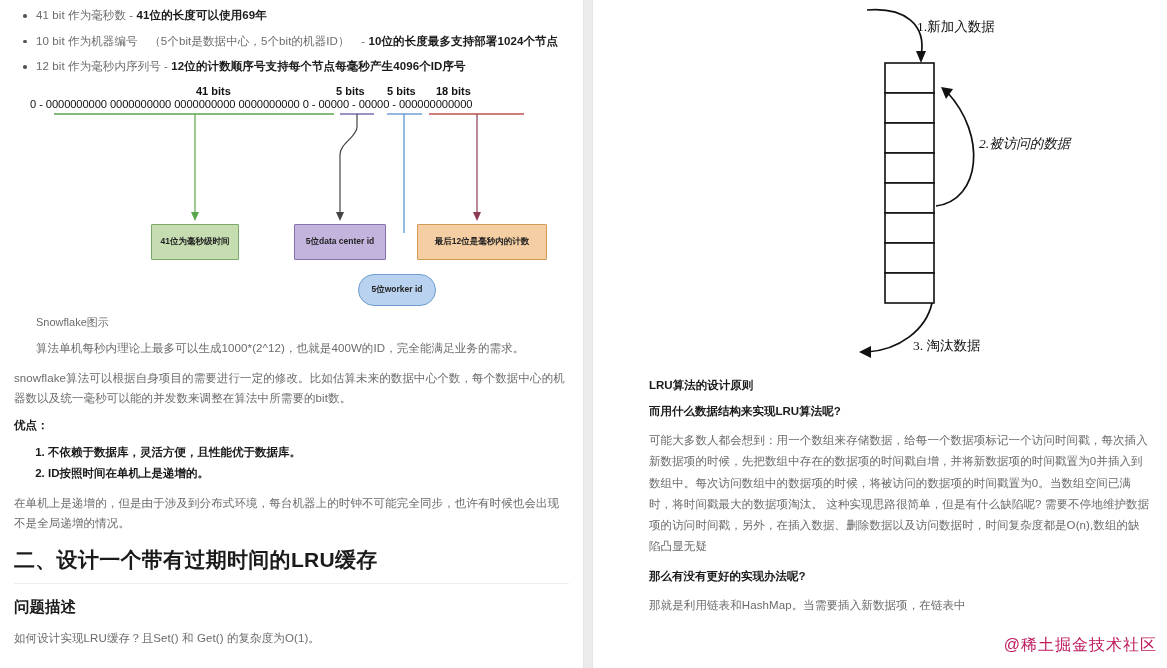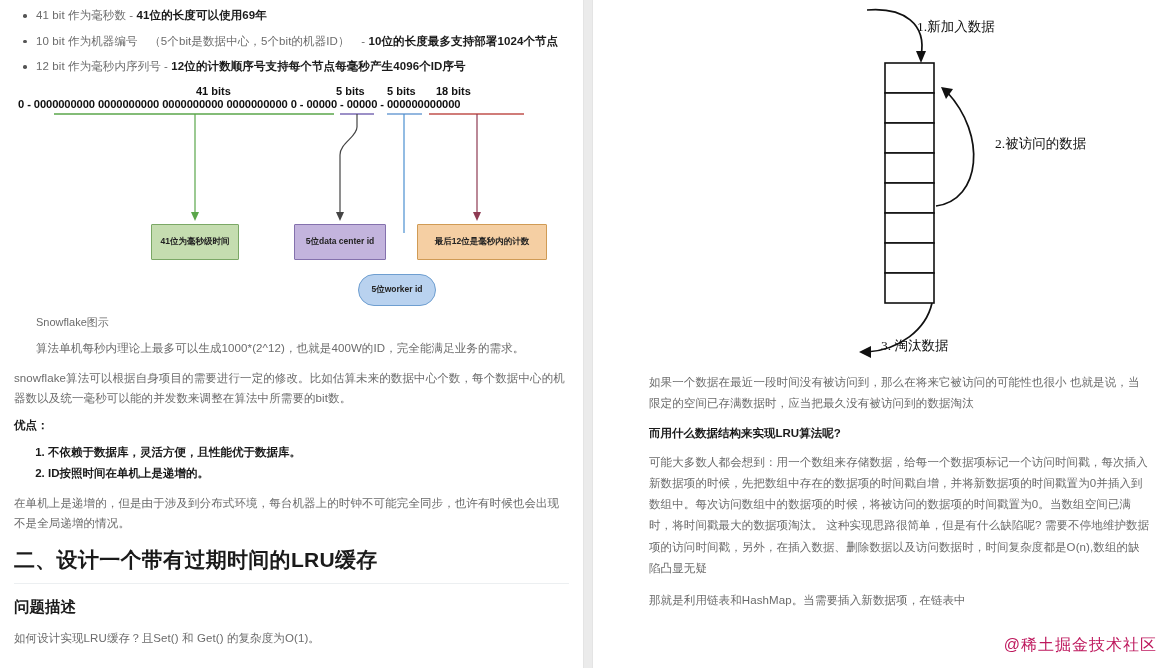--- a/index.html
+++ b/index.html
@@ -77,24 +77,24 @@
     margin: 6px 0 4px 4px;
   }
   .bits-labels {
     position: absolute; top: 0; left: 0; width: 100%;
     height: 14px;
     font-size: 11px; font-weight: 700; color: #111; text-align: center;
   }
   .bits-labels span { position: absolute; white-space: nowrap; }
   .bitstring {
     position: absolute;
-    top: 13px; left: 0;
+    top: 13px; left: 12px;
     width: 100%;
     font-size: 11.2px;
-    font-weight: 700;
+    font-weight: 400;
     color: #111;
     letter-spacing: -0.1px;
     white-space: nowrap;
     font-family: "Liberation Sans", "DejaVu Sans", sans-serif;
   }
   .sf-svg { position: absolute; top: 0; left: 0; }
   .sf-box {
     position: absolute;
     border: 1px solid #8a8a8a;
     border-radius: 1px;
@@ -290,28 +290,29 @@
           <path d="M218,10 C255,7 278,24 272,56" stroke="#111" stroke-width="1.7" fill="none"></path>
           <polygon points="272,63 267,51 277,51" fill="#111"></polygon>
 
           <path d="M287,206 C332,200 338,135 298,92" stroke="#111" stroke-width="1.7" fill="none"></path>
           <polygon points="292,87 304,89 297,99" fill="#111"></polygon>
 
           <path d="M283,303 C277,330 250,350 218,352" stroke="#111" stroke-width="1.7" fill="none"></path>
           <polygon points="210,352 222,346 222,358" fill="#111"></polygon>
         </svg>
         <div class="lru-label" style="left:268px; top:18px;">1.新加入数据</div>
-        <div class="lru-label" style="left:346px; top:135px;">2.被访问的数据</div>
-        <div class="lru-label" style="left:232px; top:337px;">3. 淘汰数据</div>
+        <div class="lru-label" style="left:330px; top:135px;font-style:italic;">2.被访问的数据</div>
+        <div class="lru-label" style="left:264px; top:337px;">3. 淘汰数据</div>
       </div>
 
-      <p class="rpara">如果一个数据在最近一段时间没有被访问到，那么在将来它被访问的可能性也很小 也就是说，当限定的空间已存满数据时，应当把最久没有被访问到的数据淘汰</p>
+      <div class="right-h">LRU算法的设计原则</div>
 
       <div class="right-h">而用什么数据结构来实现LRU算法呢?</div>
       <p class="rpara">可能大多数人都会想到：用一个数组来存储数据，给每一个数据项标记一个访问时间戳，每次插入新数据项的时候，先把数组中存在的数据项的时间戳自增，并将新数据项的时间戳置为0并插入到数组中。每次访问数组中的数据项的时候，将被访问的数据项的时间戳置为0。当数组空间已满时，将时间戳最大的数据项淘汰。 这种实现思路很简单，但是有什么缺陷呢? 需要不停地维护数据项的访问时间戳，另外，在插入数据、删除数据以及访问数据时，时间复杂度都是O(n),数组的缺陷凸显无疑</p>
 
+      <div class="right-h">那么有没有更好的实现办法呢?</div>
       <p class="rpara">那就是利用链表和HashMap。当需要插入新数据项，在链表中</p>
 
       <div class="watermark">@稀土掘金技术社区</div>
     </div>
   </div>
 
 </div>
 
 </body></html>

